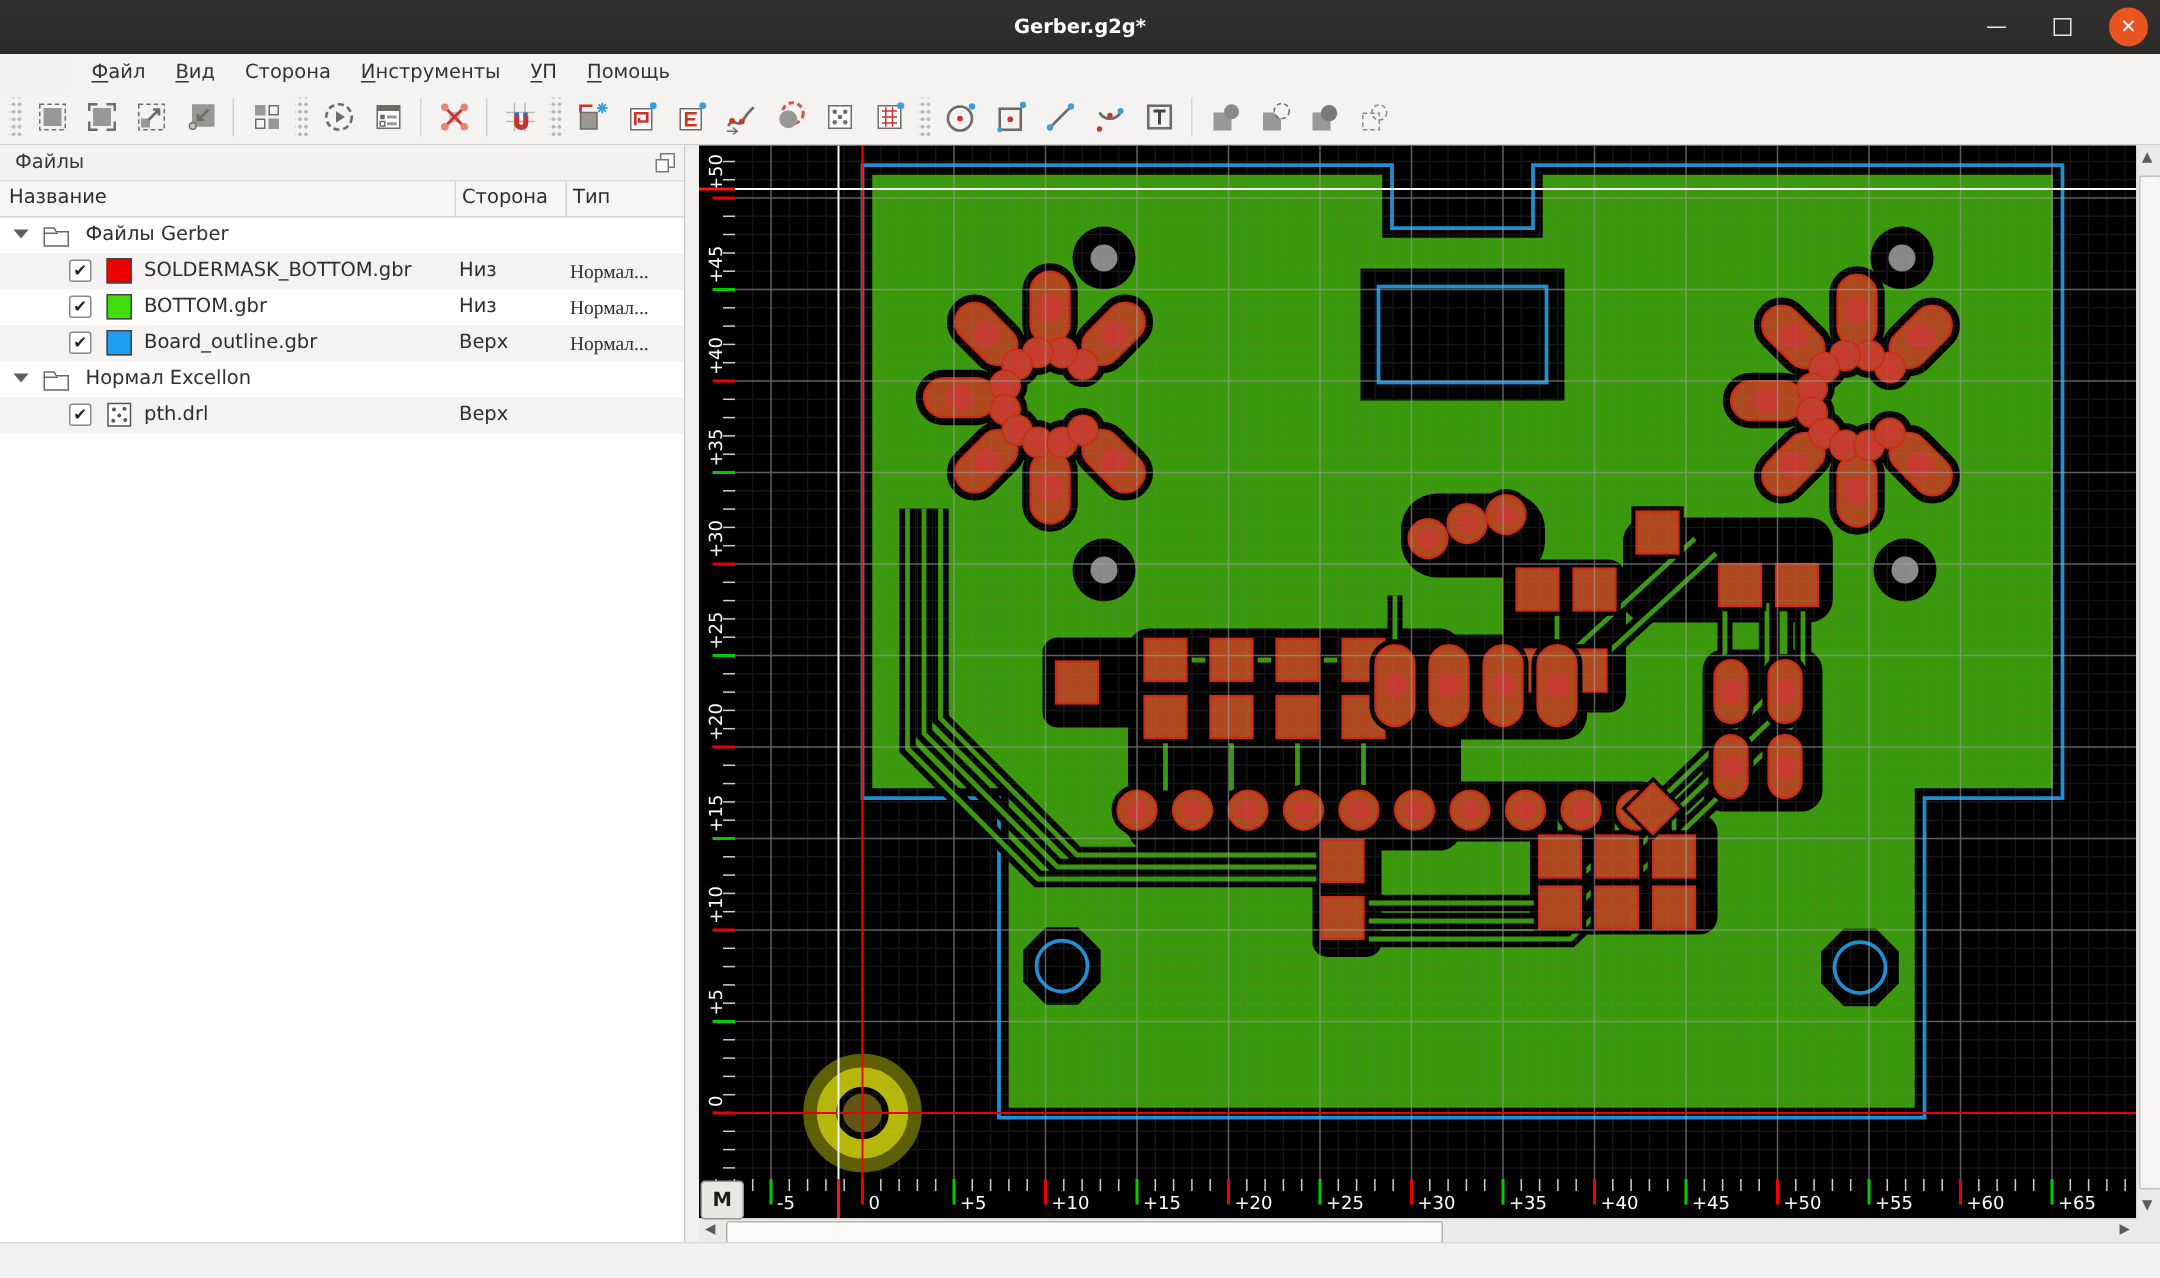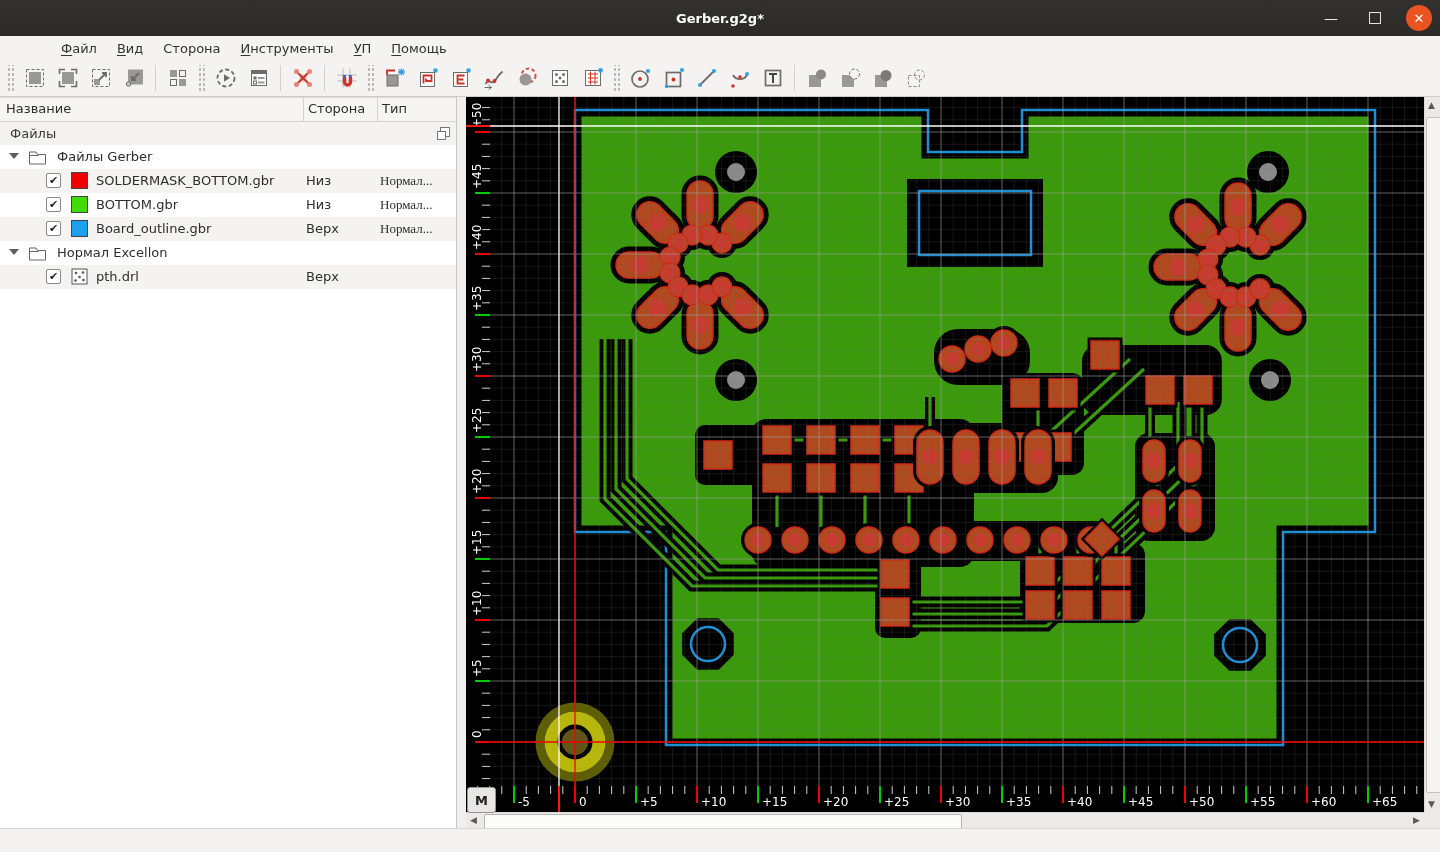--- a/index.html
+++ b/index.html
@@ -274,33 +274,33 @@
       </div>
       <div class="tb-btn">
         <svg viewBox="0 0 24 24" width="24" height="24">
           <rect x="4.5" y="9.5" width="11" height="11" fill="none" stroke="#8b8987" stroke-dasharray="3 2"></rect>
           <circle cx="15.5" cy="9" r="5" fill="none" stroke="#8b8987" stroke-dasharray="3 2"></circle>
         </svg>
       </div>
     </div>
 
   <div id="dock" class="abs">
+    <div id="dock-header">
+      <span>Файлы</span>
+      <span id="float-btn">
+          <i class="b1"></i>
+          <i class="b2"></i>
+        </span>
+    </div>
     <div id="thead">
       <span class="hc" style="left:6px">Название</span>
       <span class="hc" style="left:308px">Сторона</span>
       <span class="hc" style="left:382px">Тип</span>
       <span class="hsep" style="left:303px"></span>
         <span class="hsep" style="left:377px"></span>
-    </div>
-    <div id="dock-header">
-      <span>Файлы</span>
-      <span id="float-btn">
-          <i class="b1"></i>
-          <i class="b2"></i>
-        </span>
     </div>
     <div id="tbody">
         <div class="frow">
           <span class="exp-arrow"></span>
           <span class="folder-ic"><svg width="19" height="17" viewBox="0 0 19 17">
               <path d="M1.5 15V3h6.5l1.5 2.5H17.5V15z" fill="#fff" stroke="#666"></path>
               <path d="M1.5 6.5h9" stroke="#666"></path>
             </svg></span>
           <span class="grp-label">Файлы Gerber</span>
         </div>

